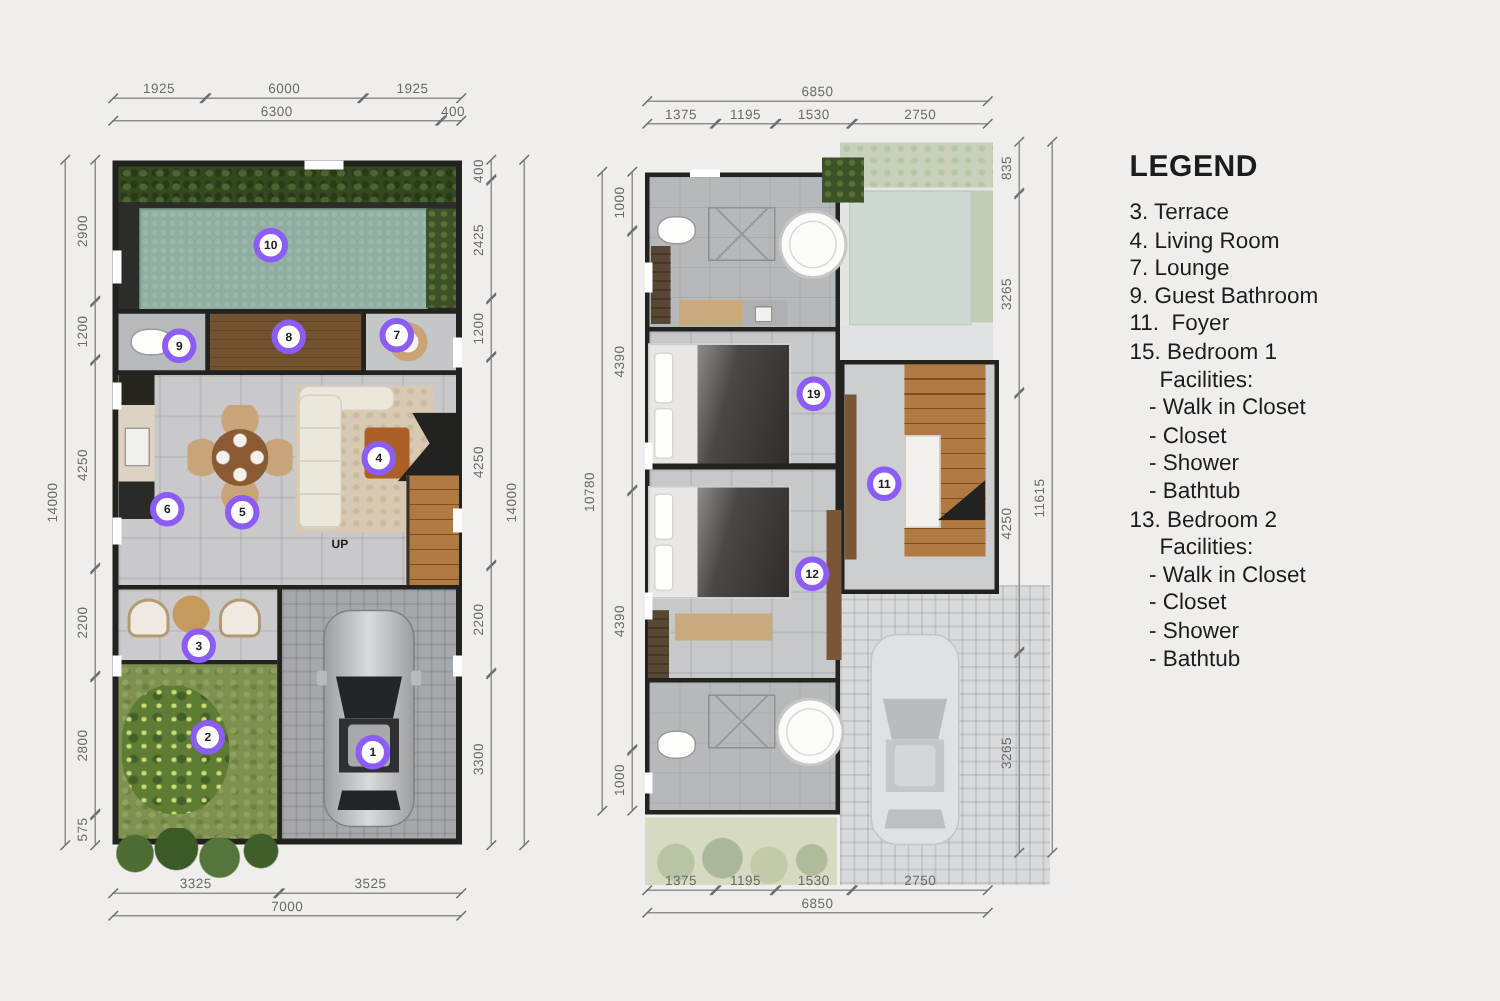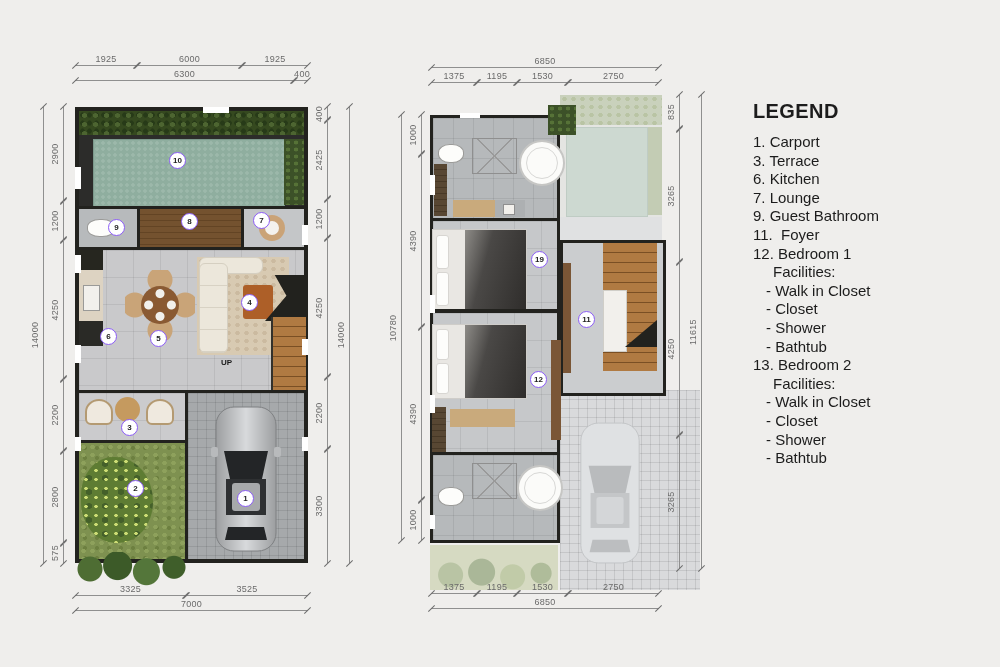--- a/index.html
+++ b/index.html
@@ -23,21 +23,21 @@
   .dsegv::before{top:-1px;} .dsegv::after{bottom:-1px;}
   .dsegv .dlbl{position:absolute;right:3px;top:50%;
       transform:translateY(-50%) rotate(180deg);writing-mode:vertical-rl;
       font-size:9px;color:#6a6a6a;letter-spacing:.3px;white-space:nowrap;}
 
   
   .plan{position:absolute;}
   .wall{position:absolute;background:#22221e;}
   .wgap{position:absolute;background:#ffffff;z-index:4;}
   .badge{position:absolute;width:15px;height:15px;border-radius:50%;background:#fff;
-         border:1px solid #8b5cf6;font-size:8px;font-weight:bold;color:#222;
+         border:4px solid #8b5cf6;font-size:8px;font-weight:bold;color:#222;
          display:flex;align-items:center;justify-content:center;z-index:6;}
   .tile-grid{background-image:linear-gradient(rgba(0,0,0,.07) 1px,transparent 1px),
              linear-gradient(90deg,rgba(0,0,0,.07) 1px,transparent 1px);
              background-size:27px 27px;}
   .paver{background-image:linear-gradient(rgba(0,0,0,.09) 1px,transparent 1px),
          linear-gradient(90deg,rgba(0,0,0,.09) 1px,transparent 1px);
          background-size:9px 9px;}
 
   
   #gplan{left:75px;top:107px;width:233px;height:456px;background:#22221e;}
@@ -435,27 +435,26 @@
   </div>
   <div class="dimrow" style="left:431px;top:595px;width:228px;">
     <div class="dseg" style="width:228px">
         <span class="dlbl">6850</span>
       </div>
   </div>
 
   <aside id="legend">
     <h2>LEGEND</h2>
     <ul>
-      <li class="l0">1. Carport</li>
       <li class="l0">3. Terrace</li>
-      <li class="l0">6. Kitchen</li>
+      <li class="l0">4. Living Room</li>
       <li class="l0">7. Lounge</li>
       <li class="l0">9. Guest Bathroom</li>
       <li class="l0">11.  Foyer</li>
-      <li class="l0">12. Bedroom 1</li>
+      <li class="l0">15. Bedroom 1</li>
       <li class="l1">Facilities:</li>
       <li class="l2">- Walk in Closet</li>
       <li class="l2">- Closet</li>
       <li class="l2">- Shower</li>
       <li class="l2">- Bathtub</li>
       <li class="l0">13. Bedroom 2</li>
       <li class="l1">Facilities:</li>
       <li class="l2">- Walk in Closet</li>
       <li class="l2">- Closet</li>
       <li class="l2">- Shower</li>

